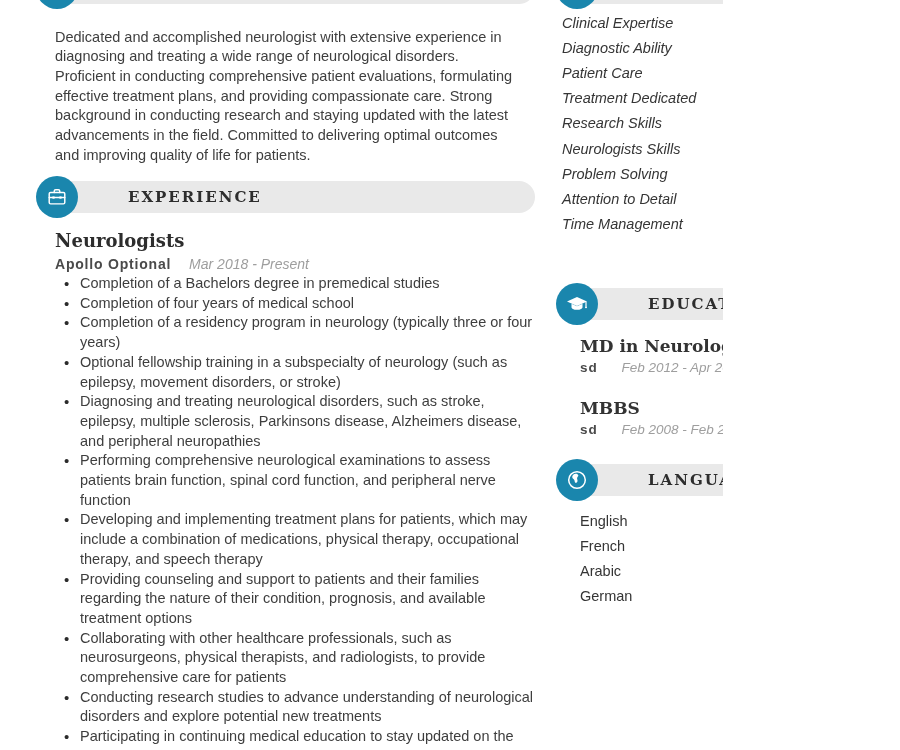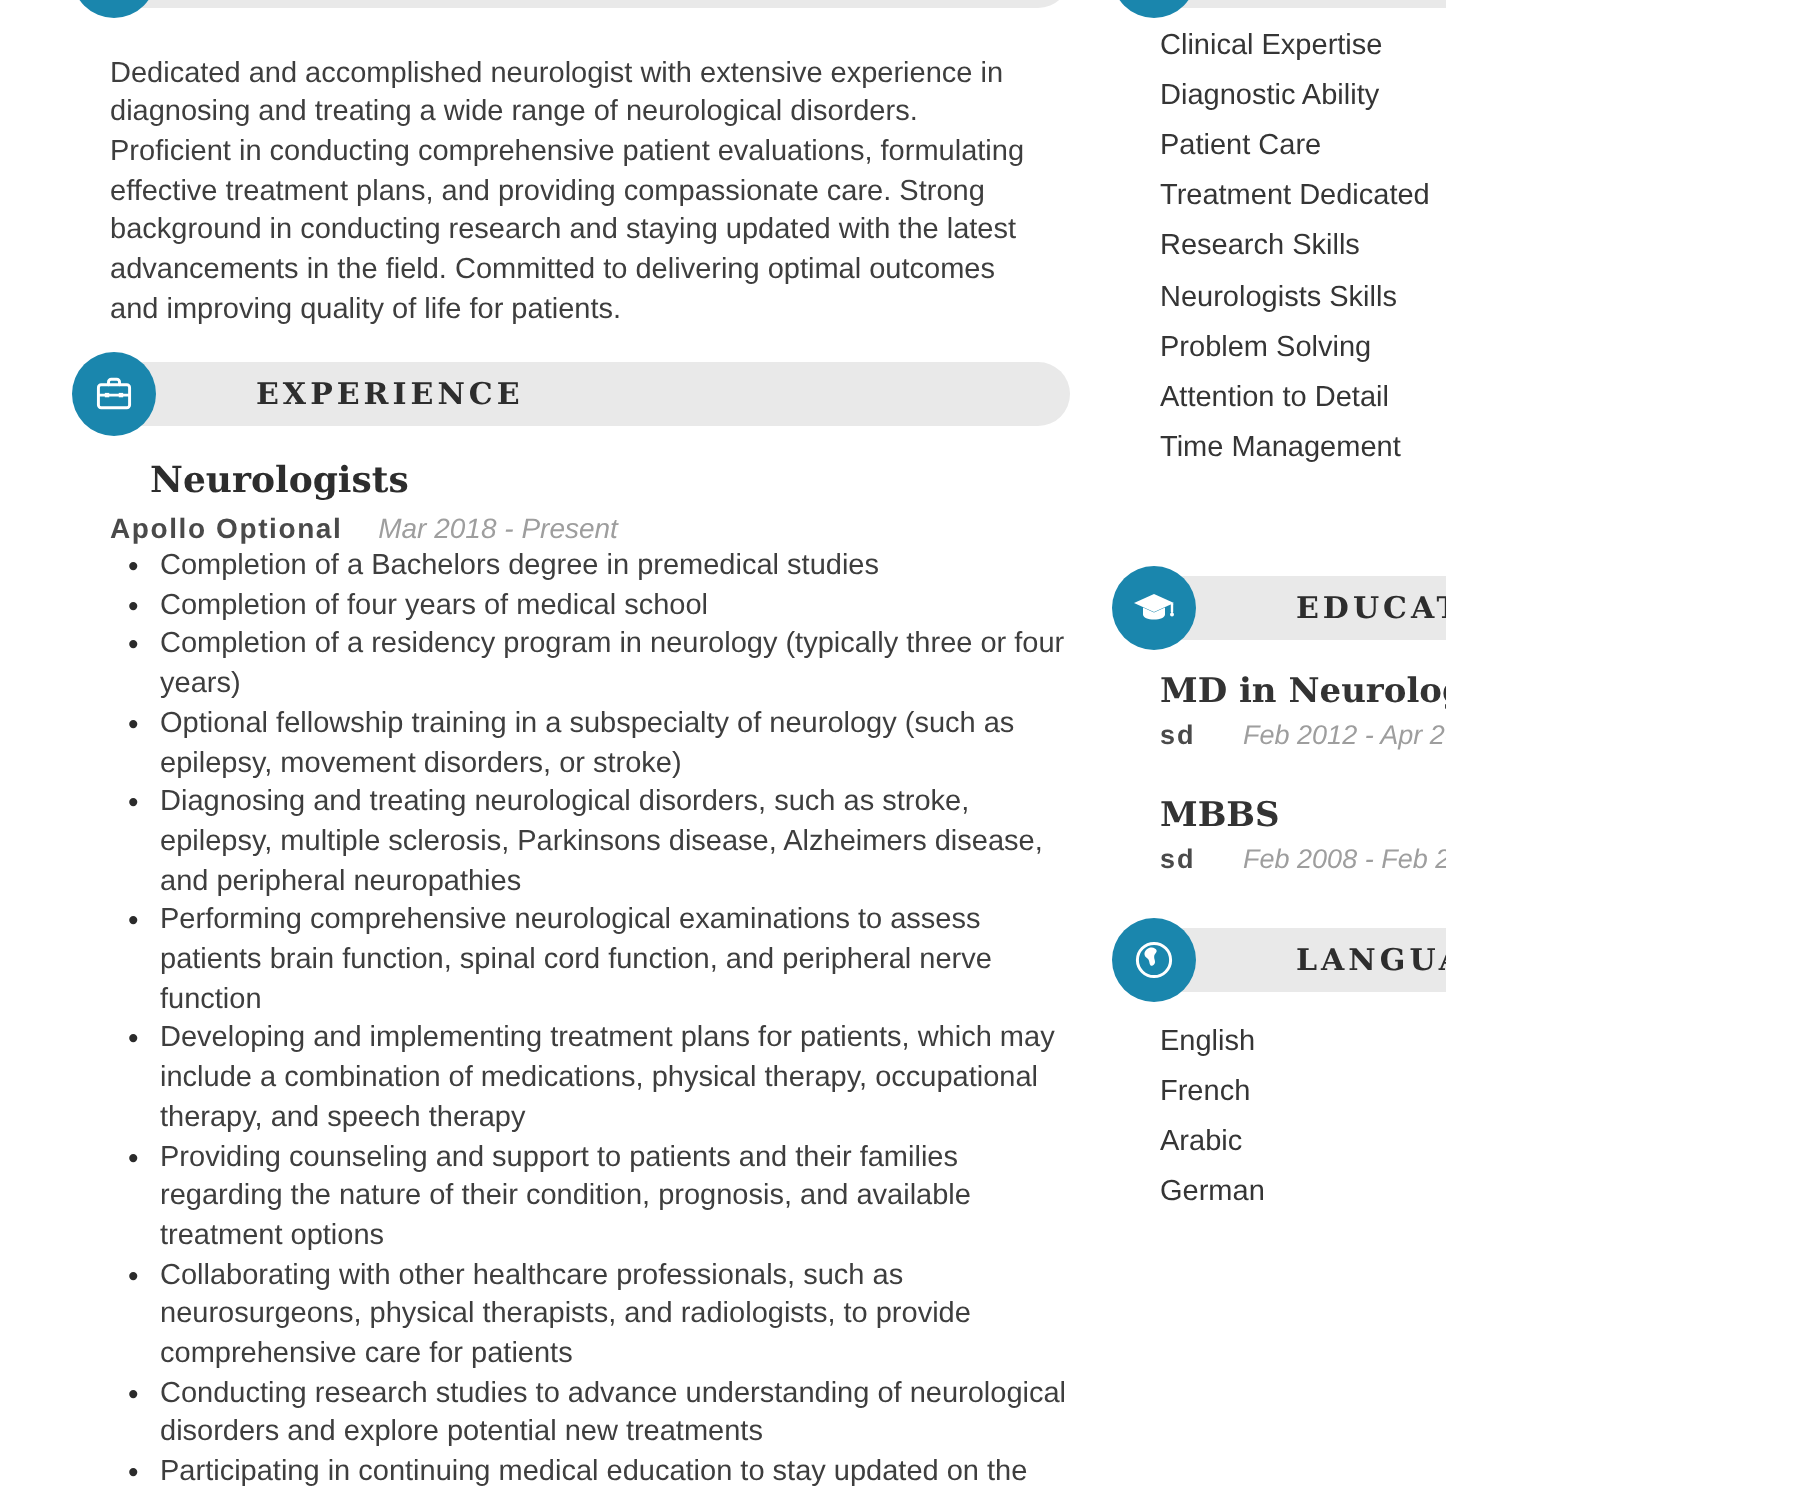--- a/index.html
+++ b/index.html
@@ -32,21 +32,20 @@
   }
   
   .summary{
     position:absolute;left:55px;top:13px;width:468px;
     font-size:14.5px;line-height:19.7px;color:var(--body-text,#3e3e3e);
   }
   .job-title{
     position:absolute;left:55px;top:230px;
     font-family:"DejaVu Serif", serif;font-weight:700;font-size:18px;
     color:var(--heading-text,#2d2d2d);
-    margin-left:20px;
   }
   .job-meta{position:absolute;left:55px;top:256px;font-size:14px;}
   .job-company{font-weight:700;color:var(--subtle-text,#4a4a4a);letter-spacing:.8px;}
   .job-dates{font-style:italic;color:var(--muted-text,#9e9e9e);margin-left:14px;}
   .bullets{
     position:absolute;left:60px;top:274px;width:474px;
     margin:0;padding:0;list-style:none;
     font-size:14.5px;line-height:19.7px;color:var(--body-text,#3e3e3e);
   }
   .bullets li{position:relative;padding-left:20px;}
@@ -132,21 +131,21 @@
       <li>Conducting research studies to advance understanding of neurological disorders and explore potential new treatments</li>
 
       <li>Participating in continuing medical education to stay updated on the</li>
     </ul>
 
   <div class="sec-header" style="left:556px;top:-33px;width:306px;">
     <div class="sec-bar"></div>
     <div class="sec-circle"></div>
   </div>
 
-  <div class="rating-list" style="left:580px;top:10px;">
+  <div class="rating-list" style="left:562px;top:10px;font-style:italic;">
 
       <div class="rating-row">
         <span class="rating-label">Clinical Expertise</span>
         <span class="squares">
           <span class="sq sq-on"></span>
           <span class="sq sq-on"></span>
           <span class="sq sq-on"></span>
           <span class="sq sq-on"></span>
           <span class="sq sq-on"></span>
         </span>

